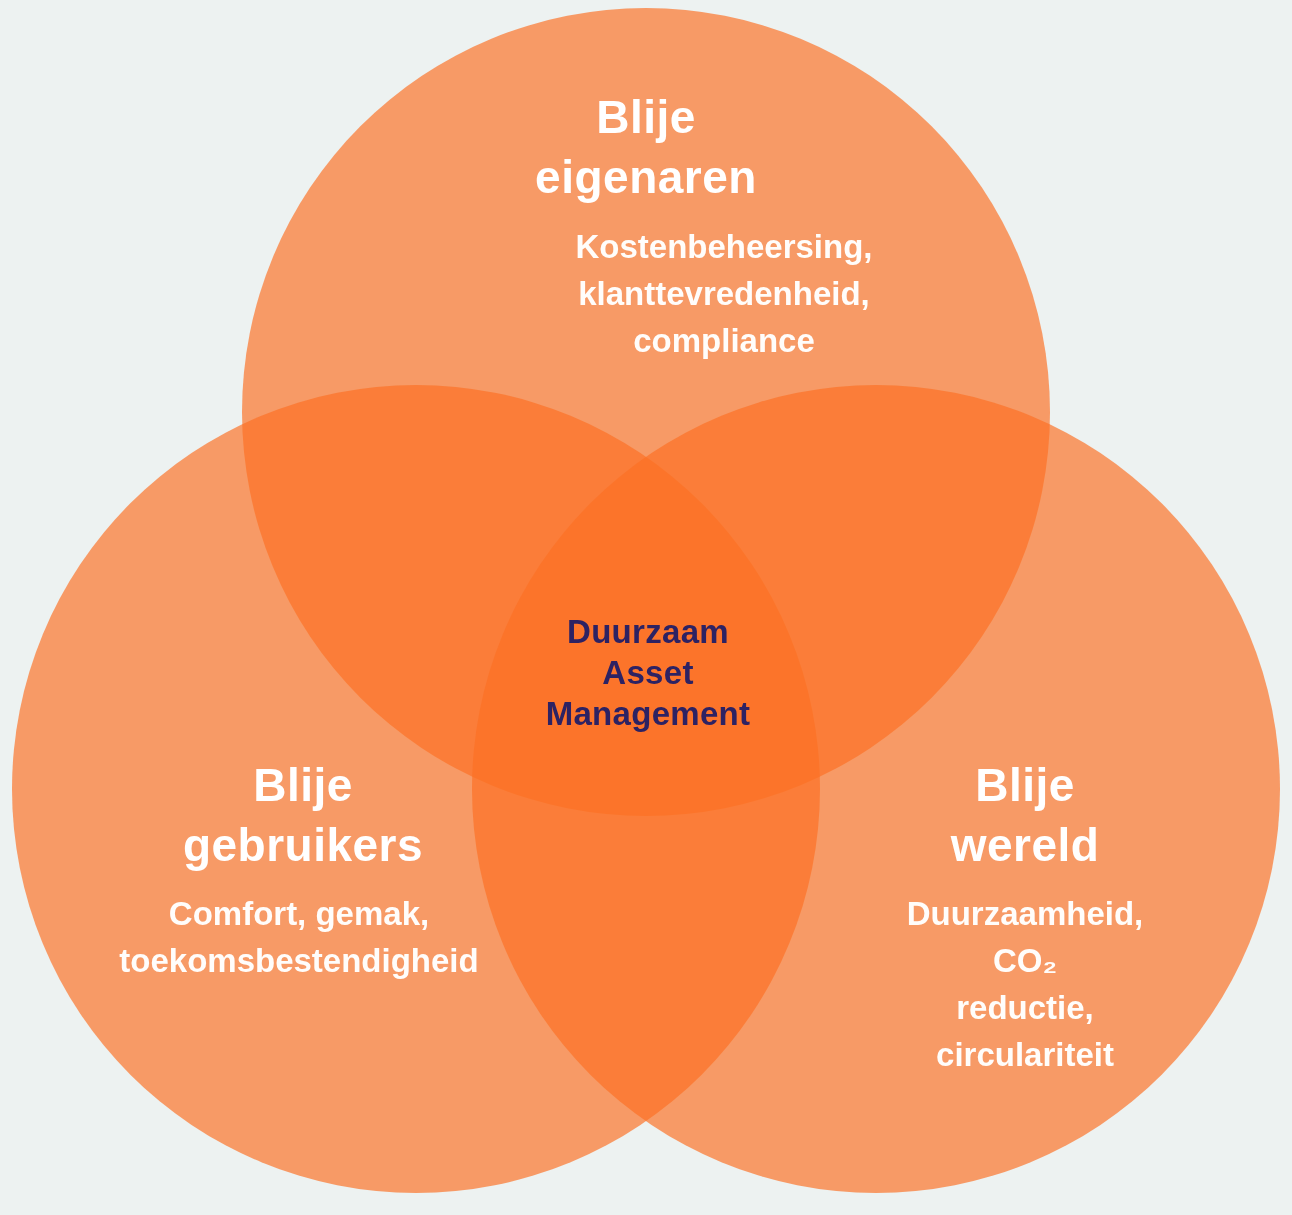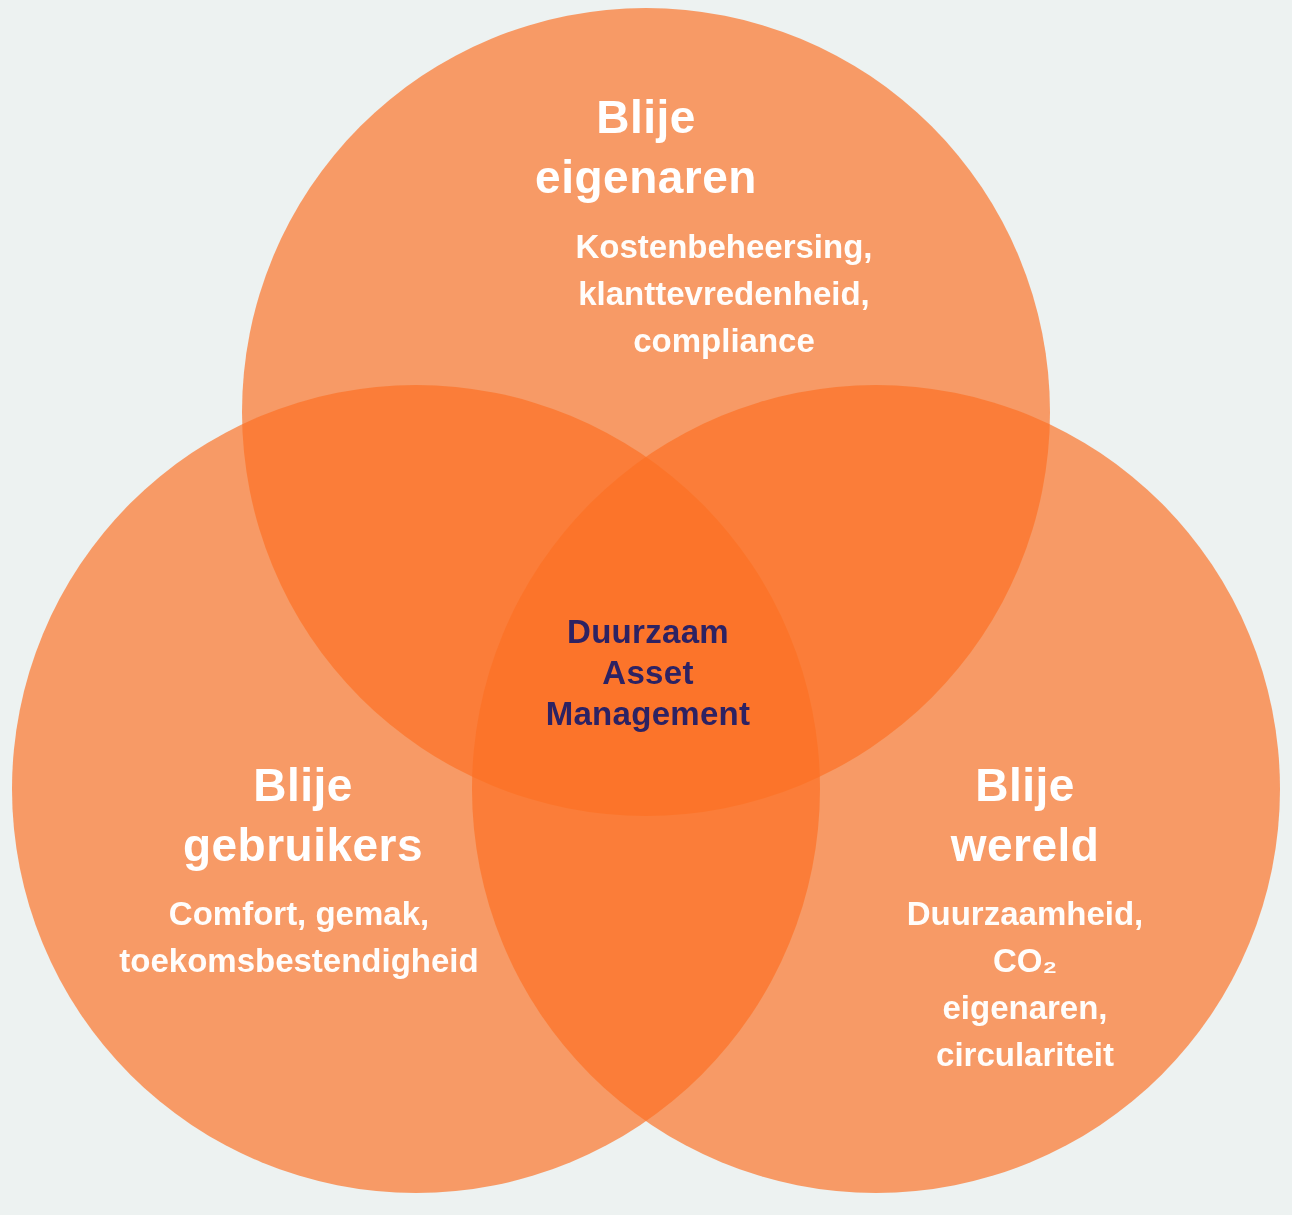--- a/index.html
+++ b/index.html
@@ -78,19 +78,19 @@
 compliance</div>
 
   <div class="label title title-left">Blije
 gebruikers</div>
   <div class="label subtitle subtitle-left">Comfort, gemak,
 toekomsbestendigheid</div>
 
   <div class="label title title-right">Blije
 wereld</div>
   <div class="label subtitle subtitle-right">Duurzaamheid, CO₂
-eigenaren, circulariteit</div>
+reductie, circulariteit</div>
 
   <div class="label center-label">Duurzaam
 Asset
 Management</div>
 
 </div>
 
 </body></html>

